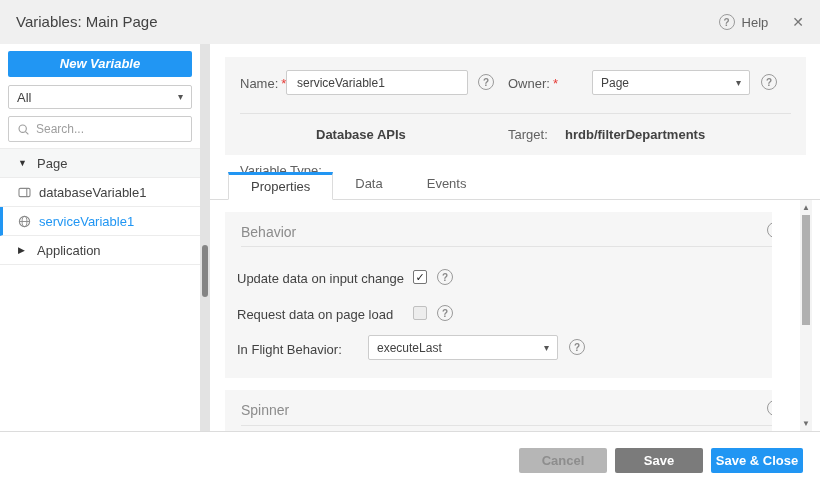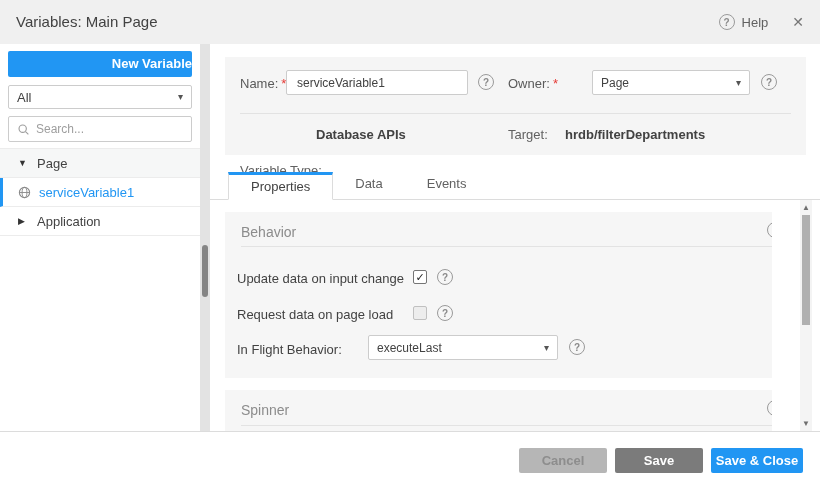--- a/index.html
+++ b/index.html
@@ -11,21 +11,21 @@
   .header-title { position: absolute; left: 16px; top: 0; line-height: 44px; font-size: 15px; color: #424242; font-weight: 500; }
   .header-right { position: absolute; right: 16px; top: 0; height: 44px; display: flex; align-items: center; }
   .help-circle { width: 16px; height: 16px; border: 1px solid #9a9a9a; border-radius: 50%; color: #8a8a8a;
                  font-size: 10px; font-weight: 600; display: flex; align-items: center; justify-content: center; flex: 0 0 auto; }
   .header-help-label { font-size: 13px; color: #616161; margin-left: 7px; }
   .header-close { font-size: 14px; color: #757575; margin-left: 24px; cursor: default; }
 
   
   .sidebar { position: absolute; left: 0; top: 44px; width: 200px; height: 387px; background: #fff; }
   .new-var-btn { position: absolute; left: 8px; top: 7px; width: 184px; height: 26px; background: #2196f3; color: #fff;
-                 font-size: 13px; font-weight: 700; border: none; border-radius: 2px; text-align: right; line-height: 26px; cursor: pointer; }
+                 font-size: 13px; font-weight: 700; border: none; border-radius: 2px; text-align: center; line-height: 26px; cursor: pointer; font-style: italic; }
   .side-select { position: absolute; left: 8px; top: 41px; width: 184px; height: 24px; border: 1px solid #ccc; background: #fff;
                  display: flex; align-items: center; justify-content: space-between; padding: 1px 8px; font-size: 13px; color: #424242; border-radius: 2px; }
   .caret { font-size: 10px; color: #555; line-height: 1; }
   .side-search { position: absolute; left: 8px; top: 72px; width: 184px; height: 24px; border: 1px solid #ccc; background: #fff;
                  display: flex; align-items: center; padding: 12px 8px; border-radius: 2px; }
   .side-search svg { margin-right: 6px; flex: 0 0 auto; }
   .side-search input { border: none; outline: none; width: 100%; font-size: 12px; color: #424242; font-family: inherit; background: transparent; }
   .side-search input::placeholder { color: #9e9e9e; }
 
   .tree { position: absolute; left: 0; top: 104px; width: 200px; border-top: 1px solid #ececec; }
@@ -110,20 +110,29 @@
         <line x1="10.5" y1="10.5" x2="14" y2="14" stroke="#9e9e9e" stroke-width="1.4"></line>
       </svg>
       <input placeholder="Search..." style="">
     </div>
 
     <div class="tree">
       <div class="tree-row group">
         <span class="tri">▼</span>
         <span>Page</span>
       </div>
+      <div class="tree-row">
+        <span class="vicon">
+          <svg width="13" height="11" viewBox="0 0 14 12">
+            <rect x="1" y="1.5" width="12" height="9" rx="1.5" fill="none" stroke="#8a8a8a" stroke-width="1.2"></rect>
+            <line x1="9.5" y1="1.5" x2="9.5" y2="10.5" stroke="#8a8a8a" stroke-width="1.2"></line>
+          </svg>
+        </span>
+        <span>databaseVariable1</span>
+      </div>
       <div class="tree-row selected">
         <span class="vicon">
           <svg width="13" height="13" viewBox="0 0 14 14">
             <circle cx="7" cy="7" r="5.5" fill="none" stroke="#8a8a8a" stroke-width="1.2"></circle>
             <ellipse cx="7" cy="7" rx="2.6" ry="5.5" fill="none" stroke="#8a8a8a" stroke-width="1"></ellipse>
             <line x1="1.5" y1="7" x2="12.5" y2="7" stroke="#8a8a8a" stroke-width="1"></line>
           </svg>
         </span>
         <span>serviceVariable1</span>
       </div>

